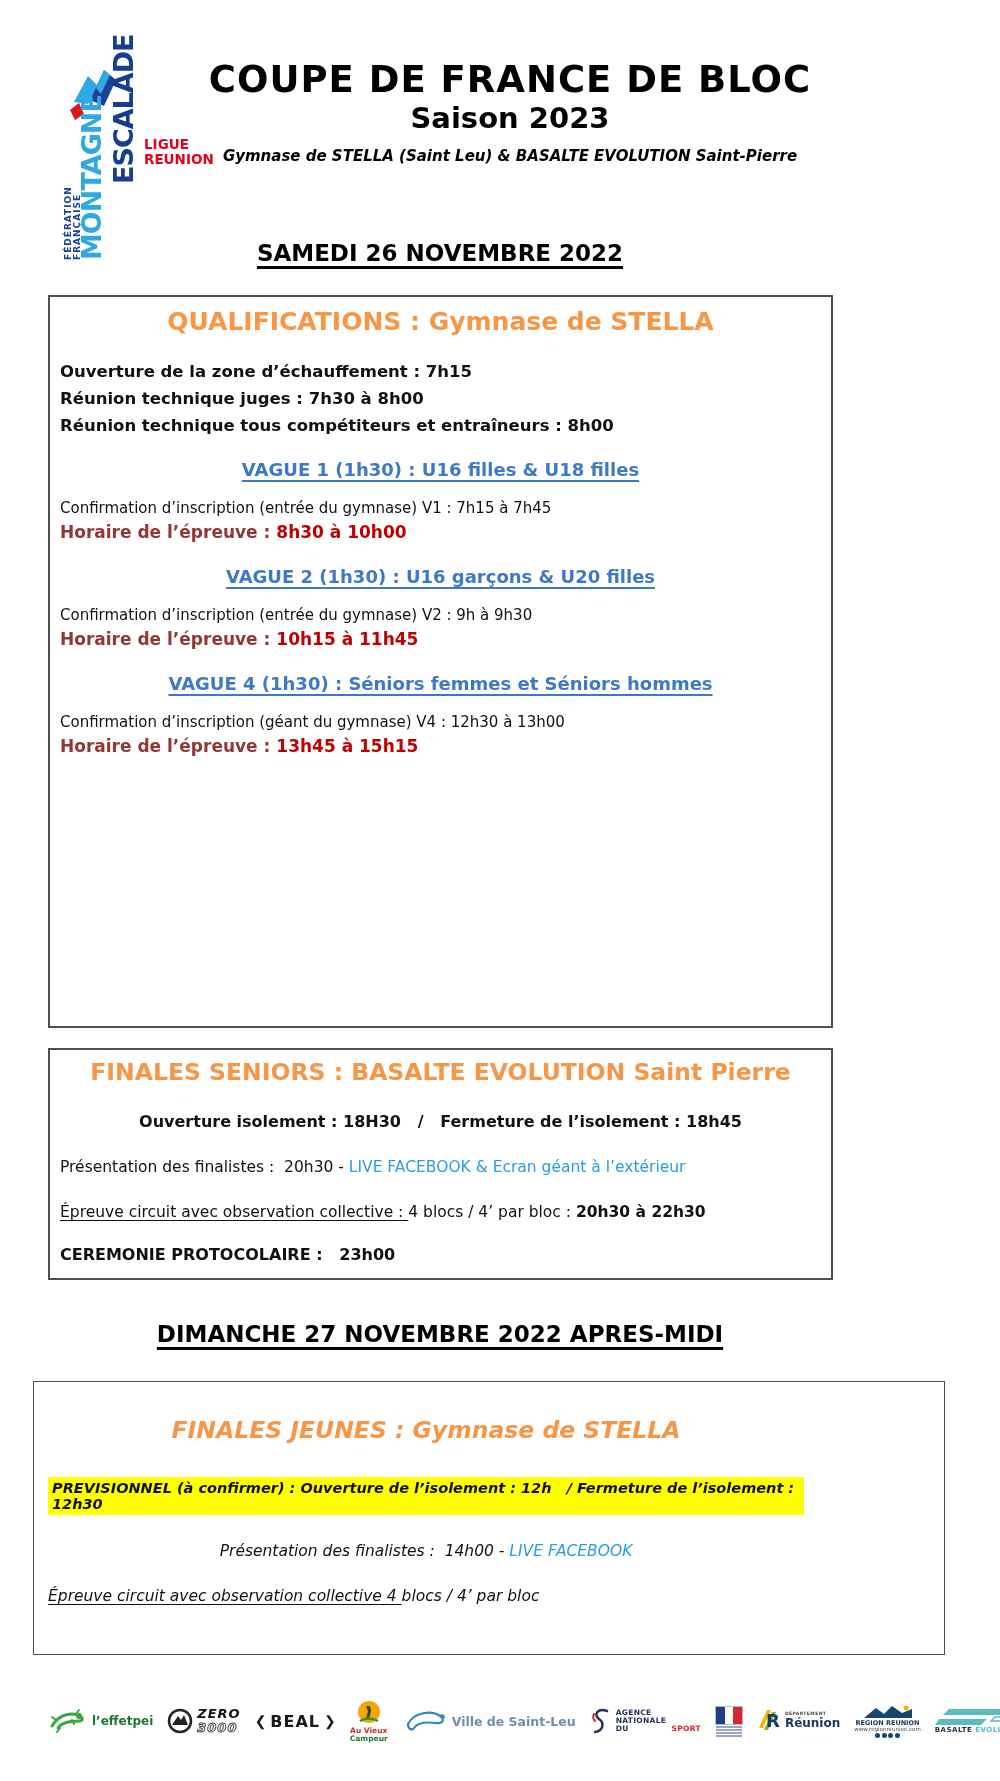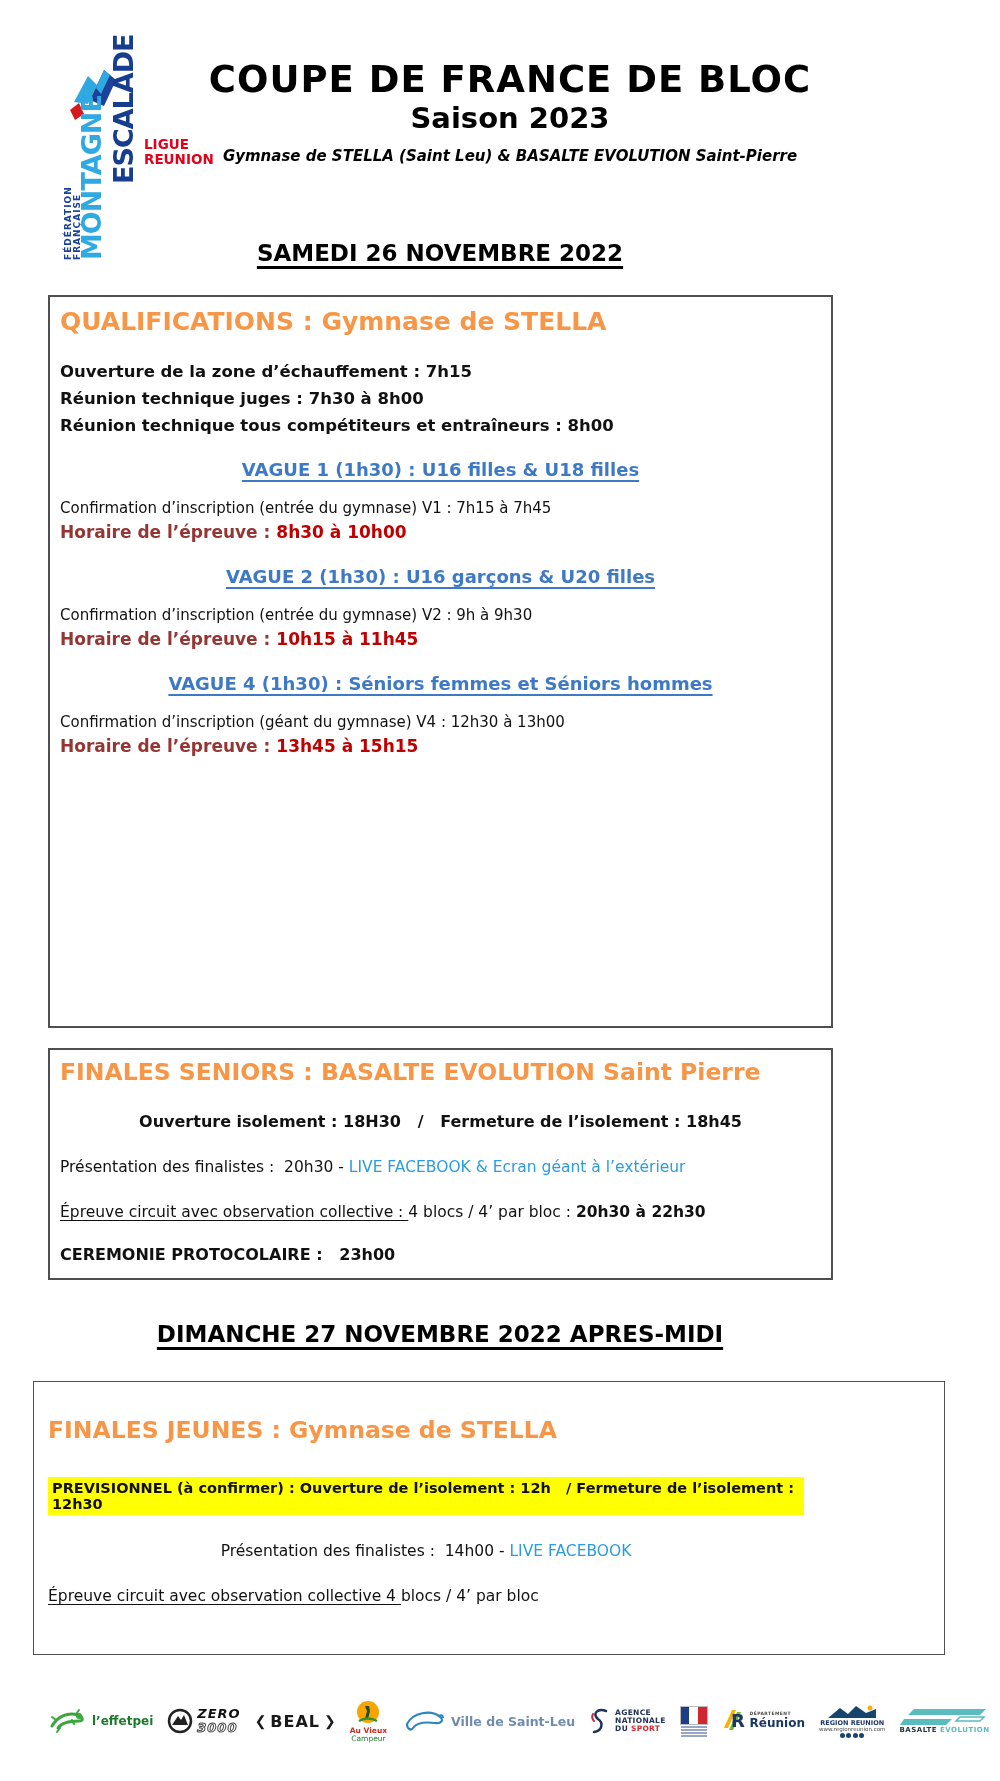--- a/index.html
+++ b/index.html
@@ -27,24 +27,24 @@
 
   .day-heading { position:absolute; left:0; width:880px; text-align:center; font-size:23px; font-weight:bold;
                  text-decoration:underline; text-decoration-thickness:2.5px; text-underline-offset:5px; color:#000;}
   .d1 { top:240px; }
   .d2 { top:1321px; }
 
   
   .box { position:absolute; background:#fff; border:2px solid #4f4f4f; box-sizing:border-box; }
   .box1 { left:48px; top:295px;  width:785px; height:733px; padding:10px 10px; }
   .box2 { left:48px; top:1048px; width:785px; height:232px; padding:8px 10px; }
-  .box3 { left:33px; top:1381px; width:912px; height:274px; border-width:1.5px; padding:10px 0 0 14px; }
+  .box3 { left:33px; top:1381px; width:912px; height:274px; border-width:1.5px; padding:10px 0 0 14px;font-style:italic; }
   .box3-inner { margin-right:140px; }
 
-  .box-title { text-align:left; font-weight:bold; color:#f79646; font-size:25px; }
+  .box-title { text-align:center; font-weight:bold; color:#f79646; font-size:25px; }
   .box2 .box-title, .box3 .box-title { font-size:23.5px; }
   .box3 .box-title { margin-top:24px; }
 
   .intro { margin:26px 0 0 0; }
   .intro p { margin:0 0 8px 0; font-size:16.5px; font-weight:bold; }
 
   .vague-title { text-align:center; color:#3e79c6; font-weight:bold; font-size:18px; margin:24px 0 19px 0;
                  text-decoration:underline; text-decoration-thickness:2px; text-underline-offset:4px; }
   .conf    { font-size:15px; margin:0 0 5px 0; }
   .horaire { font-size:17px; font-weight:bold; color:#943634; margin:0; }
@@ -66,24 +66,24 @@
   .sponsors { position:absolute; left:48px; top:1692px; width:905px; height:58px;
               display:flex; align-items:center; gap:14px; }
   .sponsor { display:flex; align-items:center; gap:4px; flex:none; }
   .stack { display:flex; flex-direction:column; line-height:1.05; }
   .effet-label { color:#1c7a2d; font-size:12px; font-weight:bold; }
   .zero-big  { font-size:13px; font-weight:bold; color:#111; letter-spacing:1px; font-style:italic;}
   .zero-out  { font-size:13px; font-weight:bold; color:#fff; -webkit-text-stroke:1px #444; letter-spacing:1px; font-style:italic;}
   .beal-label { font-size:16px; font-weight:bold; color:#1a1a1a; letter-spacing:1px; }
   .beal-chev { font-size:14px; font-weight:bold; color:#1a1a1a; }
   .avc-1 { color:#d02c1e; font-size:7.5px; font-weight:bold; }
-  .avc-2 { color:#1f7a2a; font-size:7.5px; font-weight:normal;text-align:center; }
+  .avc-2 { color:#1f7a2a; font-size:7.5px; font-weight:bold;text-align:center; }
   .vsl-label { color:#6f8cad; font-size:12.5px; font-weight:600; }
   .ans-line { font-size:7.5px; font-weight:bold; color:#21315c; letter-spacing:.3px;}
-  .ans-red { color:#d22730; }
+  .ans-red { color:#d22730;margin-left:40px; }
   .flag { width:26px; height:17px; display:flex; border:0.5px solid #bbb; }
   .flag span { flex:1; }
   .gov-lines { width:26px; }
   .gov-lines div { height:1.5px; background:#9aa7c4; margin-top:1.5px; }
   .dep-small { font-size:4.5px; color:#4a4a4a; font-weight:bold; letter-spacing:.4px;}
   .dep-big { font-size:12px; color:#1b3766; font-weight:bold; }
   .reg-1 { font-size:6.5px; font-weight:bold; color:#1b3766; }
   .reg-2 { font-size:5.5px; color:#4a4a4a; }
   .dots { display:flex; gap:1.5px; margin-top:1px;}
   .dots i { width:5px; height:5px; border-radius:50%; background:#16466e; display:inline-block; }

